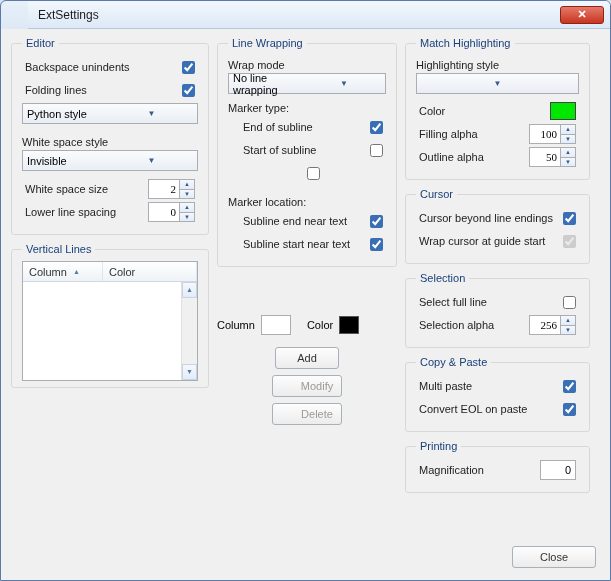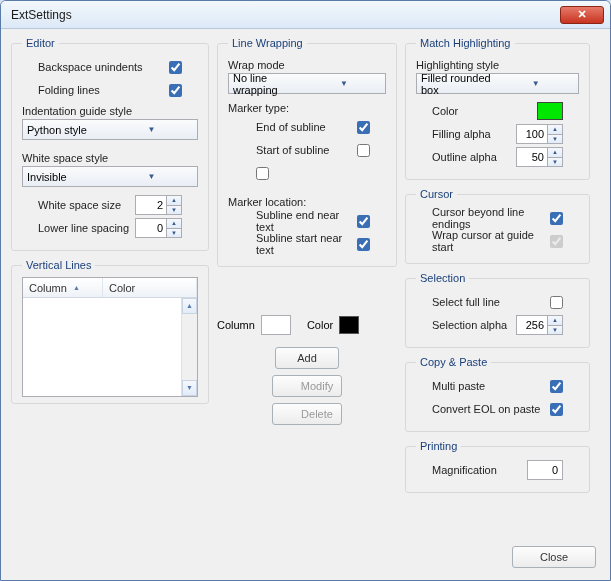--- a/index.html
+++ b/index.html
@@ -19,20 +19,21 @@
   position: relative;
   overflow: hidden;
 }
 .titlebar {
   height: 28px;
   display: flex;
   align-items: center;
   padding: 0 6px 0 10px;
   background: linear-gradient(to bottom, #f2f7fc, #dde9f7);
   border-bottom: 1px solid #b8c8dc;
+  margin-left: 27px;
 }
 .titlebar .title {
   flex: 1;
   color: #1a1a1a;
   font-size: 12px;
 }
 .closebtn {
   width: 44px;
   height: 18px;
   background: linear-gradient(to bottom, #e67a6a, #c83420);
@@ -70,42 +71,43 @@
   display: flex;
   gap: 8px;
 }
 .col1 { width: 198px; }
 .col2 { width: 180px; }
 .col3 { width: 185px; }
 .row {
   display: flex;
   align-items: center;
   height: 22px;
-  margin: 1px 16px;
+  margin: 1px 3px;
+  justify-content: center;
 }
 .row label, .lbl { flex: 1; color: #222; }
 .sectlabel { color: #222; margin: 4px 0 2px 0; display: block; }
 .sub { padding-left: 12px; }
 .grey { color: #9a9a9a; }
 input[type=checkbox] {
   width: 13px; height: 13px; margin: 0; cursor: pointer;
   accent-color: #3a6fb5;
 }
 .spin {
   display: flex;
   align-items: center;
 }
 .spin input {
   width: 32px;
   height: 20px;
   text-align: right;
   padding: 0 3px;
   border: 1px solid #abadb3;
   font-size: 11px;
-  font-family: Liberation Sans, sans-serif;
+  font-family: Liberation Serif, serif;
 }
 .spin .arrows {
   display: flex;
   flex-direction: column;
   border: 1px solid #abadb3;
   border-left: none;
   height: 20px;
   width: 15px;
 }
 .spin .arrows span {
@@ -242,21 +244,20 @@
         <fieldset>
           <legend>Editor</legend>
           <div class="row">
             <label>Backspace unindents</label>
             <input type="checkbox" checked="" style="">
           </div>
           <div class="row">
             <label>Folding lines</label>
             <input type="checkbox" checked="" style="">
           </div>
-          <span class="sectlabel">Indentation guide style</span>
           <div class="select">
             <span>Python style</span>
             <span class="dd">▼</span>
           </div>
           <span class="sectlabel" style="margin-top:12px">White space style</span>
           <div class="select">
             <span>Invisible</span>
             <span class="dd">▼</span>
           </div>
           <div style="height:6px"></div>
@@ -348,21 +349,20 @@
           <div class="btn disabled">Modify</div>
           <div class="btn disabled">Delete</div>
         </div>
       </div>
 
       <div class="col3">
         <fieldset>
           <legend>Match Highlighting</legend>
           <span class="sectlabel">Highlighting style</span>
           <div class="select">
-            <span>Filled rounded box</span>
             <span class="dd">▼</span>
           </div>
           <div class="row" style="margin-top:6px">
             <label>Color</label>
             <div class="colorbox" style="background:#00e800"></div>
           </div>
           <div class="row">
             <label>Filling alpha</label>
             <div class="spin">
               <input value="100" style="">

